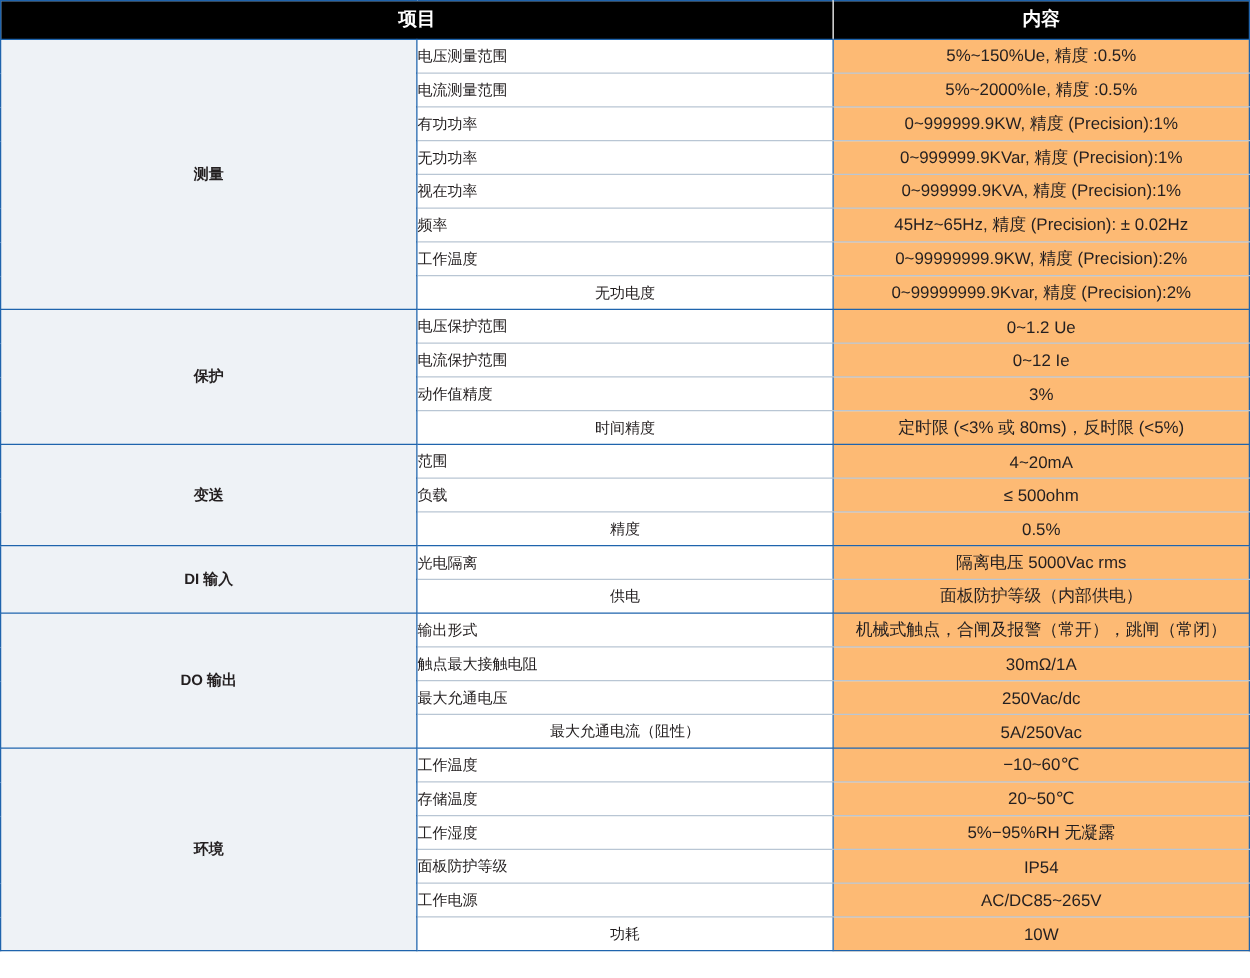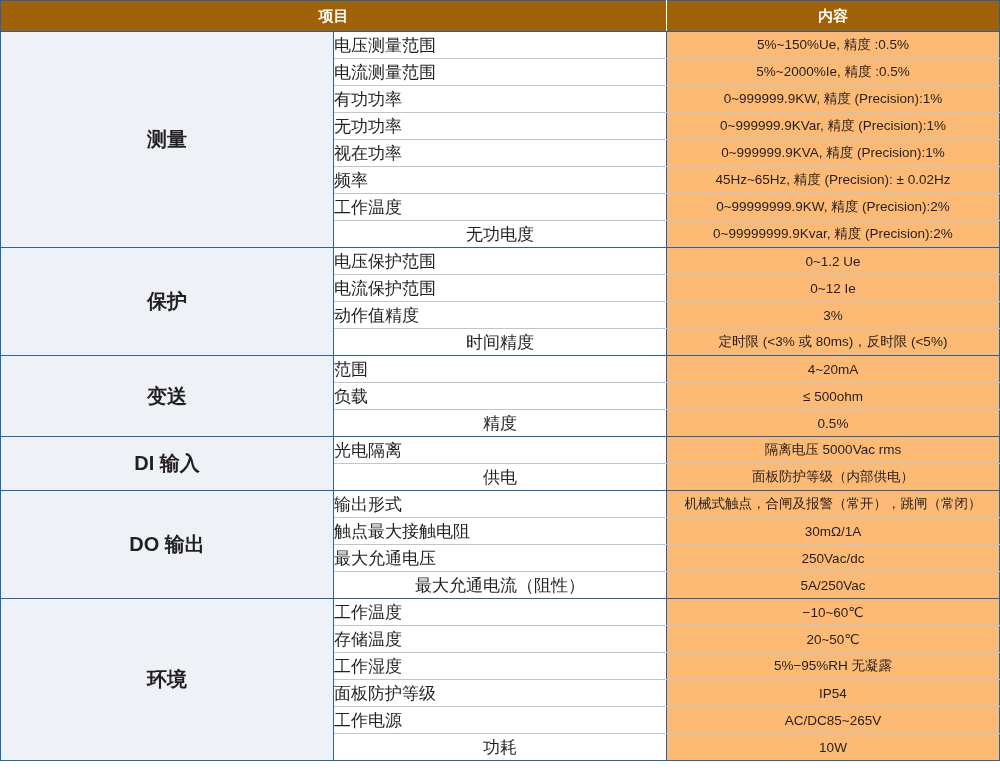--- a/index.html
+++ b/index.html
@@ -18,47 +18,47 @@
     border-collapse: collapse;
     table-layout: fixed;
   }
   #spec-table th,
   #spec-table td {
     padding: 0;
     margin: 0;
     vertical-align: middle;
   }
   .hdr-cell {
-    background: #a16207;
+    background: #000000;
     color: #ffffff;
     font-size: 15px;
     font-weight: bold;
     text-align: center;
     height: 30px;
     line-height: 30px;
     border: 1px solid #1f64ad;
   }
   .hdr-cell.hdr-item {
     border-right: 1px solid #ffffff;
   }
   .group-cell {
     width: 88px;
     text-align: center;
-    font-size: 20px;
+    font-size: 12px;
     font-weight: bold;
     color: #231f20;
     background: #eef2f6;
     border-bottom: 1px solid #1f64ad;
     border-right: 1px solid #1f64ad;
     border-left: 1px solid #1f64ad;
   }
   .item-cell {
     width: 272px;
     padding-left: 44px;
-    font-size: 17px;
+    font-size: 12px;
     text-align: left;
     height: 27px;
     background: #ffffff;
     border-bottom: 1px solid #b9c6d4;
     border-right: 1px solid #1f64ad;
     box-sizing: border-box;
   }
   .value-cell {
     font-size: 13.5px;
     text-align: center;

